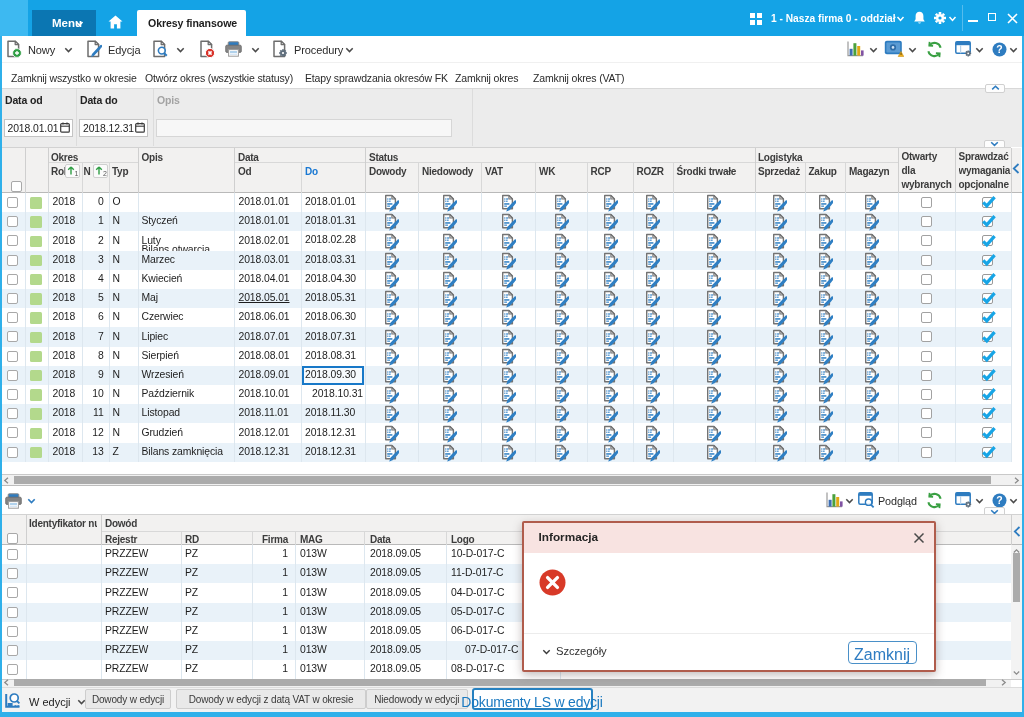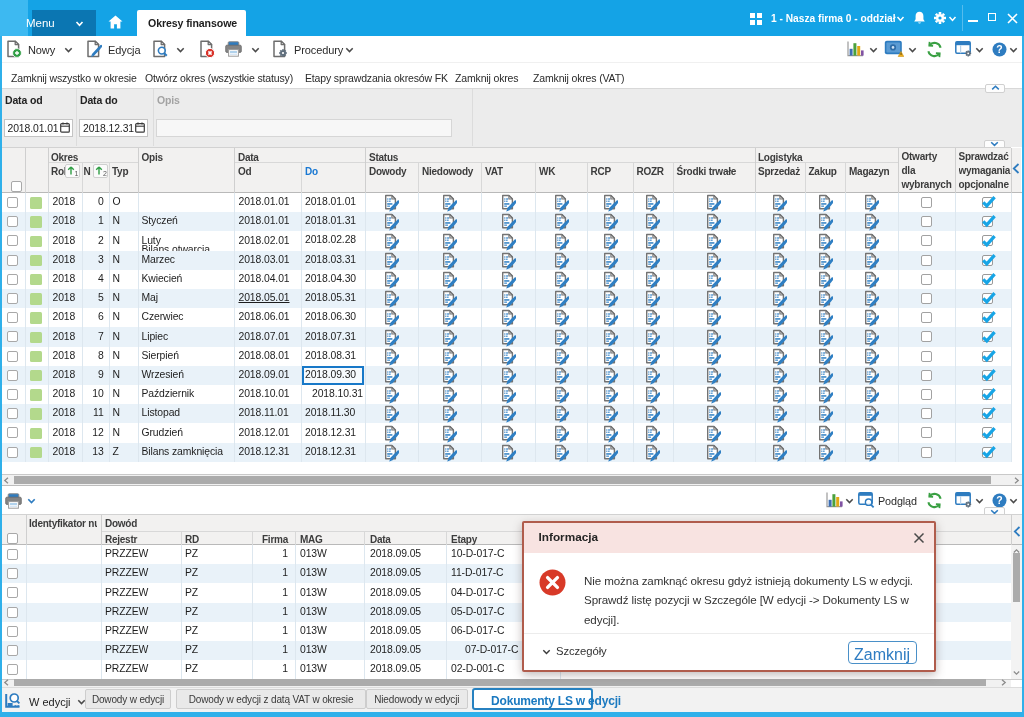--- a/index.html
+++ b/index.html
@@ -10,21 +10,21 @@
 .vl{position:absolute;width:1px;}
 .hdr{font-weight:bold;color:#3c3c3c;font-size:10px;letter-spacing:-0.25px;}
 .dat{color:#1d1d1d;font-size:10.4px;letter-spacing:-0.1px;}
 .cbx{position:absolute;width:11px;height:11px;border:1.4px solid #a8a8a8;border-radius:2px;background:#fff;box-sizing:border-box;}
 .caret{position:absolute;width:9px;height:8px;}
 </style></head><body>
 <div class="win">
 <div class="a" style="left:0;top:0;width:1024px;height:36px;background:#14a3e6;"></div>
 <div class="a" style="left:0;top:0;width:28px;height:36px;background:#3db9f1;"></div>
 <div class="a" style="left:31.5px;top:10px;width:64.5px;height:26px;background:#0b76b2;"></div>
-<div class="t" style="left:26px;top:17px;font-size:11.5px;font-weight:normal;color:#fff;">Menu</div>
+<div class="t" style="left:52px;top:17px;font-size:11.5px;font-weight:bold;color:#fff;">Menu</div>
 <svg class="caret" style="left:75px;top:20px;" viewBox="0 0 9 8">
       <path d="M1.5 2 L4.5 5.4 L7.5 2" stroke="#fff" stroke-width="1.6" fill="none"></path>
     </svg>
 <svg class="a" style="left:108px;top:15px;width:15px;height:14px;" viewBox="0 0 15 14">
       <path d="M7.5 0.5 L14.5 6.6 H12.4 V13.5 H8.9 V9.2 H6.1 V13.5 H2.6 V6.6 H0.5 Z" fill="#fff"></path>
     </svg>
 <div class="a" style="left:137px;top:9.5px;width:109px;height:26.5px;background:#fff;border-radius:2px 2px 0 0;"></div>
 <div class="t" style="left:148px;top:17px;font-size:10.6px;font-weight:bold;color:#1c1c1c;letter-spacing:-0.1px;">Okresy finansowe</div>
 <svg class="a" style="left:750px;top:12.5px;width:12px;height:12px;" viewBox="0 0 12 12">
 <rect x="0" y="0" width="5" height="5" fill="#fff"></rect>
@@ -1013,21 +1013,21 @@
 <div class="vl" style="left:364px;top:530.5px;height:14.0px;background:#d8d8d8;"></div>
 <div class="vl" style="left:445.6px;top:530.5px;height:14.0px;background:#d8d8d8;"></div>
 <div class="vl" style="left:560px;top:530.5px;height:14.0px;background:#d8d8d8;"></div>
 <div class="vl" style="left:1010.6px;top:514.5px;height:30.0px;background:#cfcfcf;"></div>
 <div class="t hdr" style="left:29px;top:517.5px;width:68px;overflow:hidden;">Identyfikator nu</div>
 <div class="t hdr" style="left:105px;top:517.5px;">Dowód</div>
 <div class="t hdr" style="left:105px;top:534.0px;">Rejestr</div>
 <div class="t hdr" style="left:185px;top:534.0px;">RD</div>
 <div class="t hdr" style="left:300px;top:534.0px;">MAG</div>
 <div class="t hdr" style="left:370px;top:534.0px;">Data</div>
-<div class="t hdr" style="left:451px;top:534.0px;">Etapy</div>
+<div class="t hdr" style="left:451px;top:534.0px;">Logo</div>
 <div class="t hdr" style="left:288px;top:534.0px;transform:translateX(-100%);">Firma</div>
 <div class="cbx" style="left:7px;top:532.5px;"></div>
 <svg class="a" style="left:1012.5px;top:526px;width:8px;height:11px;" viewBox="0 0 8 11">
       <path d="M6.5 1 L1.8 5.5 L6.5 10" stroke="#2e7cc0" stroke-width="1.8" fill="none"></path>
     </svg>
 <div class="cbx" style="left:7px;top:549.0px;"></div>
 <div class="t dat" style="left:105px;top:548.1px;">PRZZEW</div>
 <div class="t dat" style="left:185px;top:548.1px;">PZ</div>
 <div class="t dat" style="left:288px;top:548.1px;transform:translateX(-100%);">1</div>
 <div class="t dat" style="left:300px;top:548.1px;">013W</div>
@@ -1070,21 +1070,21 @@
 <div class="t dat" style="left:288px;top:644.1px;transform:translateX(-100%);">1</div>
 <div class="t dat" style="left:300px;top:644.1px;">013W</div>
 <div class="t dat" style="left:370px;top:644.1px;">2018.09.05</div>
 <div class="t dat" style="left:465px;top:644.1px;">07-D-017-C</div>
 <div class="cbx" style="left:7px;top:664.2px;"></div>
 <div class="t dat" style="left:105px;top:663.3000000000001px;">PRZZEW</div>
 <div class="t dat" style="left:185px;top:663.3000000000001px;">PZ</div>
 <div class="t dat" style="left:288px;top:663.3000000000001px;transform:translateX(-100%);">1</div>
 <div class="t dat" style="left:300px;top:663.3000000000001px;">013W</div>
 <div class="t dat" style="left:370px;top:663.3000000000001px;">2018.09.05</div>
-<div class="t dat" style="left:451px;top:663.3000000000001px;">02-D-001-C</div>
+<div class="t dat" style="left:451px;top:663.3000000000001px;">08-D-017-C</div>
 <div class="vl" style="left:26px;top:544.5px;height:134.89999999999998px;background:#dde7ef;"></div>
 <div class="vl" style="left:101px;top:544.5px;height:134.89999999999998px;background:#dde7ef;"></div>
 <div class="vl" style="left:181px;top:544.5px;height:134.89999999999998px;background:#dde7ef;"></div>
 <div class="vl" style="left:252.4px;top:544.5px;height:134.89999999999998px;background:#dde7ef;"></div>
 <div class="vl" style="left:294.5px;top:544.5px;height:134.89999999999998px;background:#dde7ef;"></div>
 <div class="vl" style="left:364px;top:544.5px;height:134.89999999999998px;background:#dde7ef;"></div>
 <div class="vl" style="left:445.6px;top:544.5px;height:134.89999999999998px;background:#dde7ef;"></div>
 <div class="vl" style="left:560px;top:544.5px;height:134.89999999999998px;background:#dde7ef;"></div>
 <div class="a" style="left:1010.6px;top:544.5px;width:11px;height:134.89999999999998px;background:#f3f3f3;"></div>
 <svg class="a" style="left:1013px;top:547.5px;width:7px;height:6px;" viewBox="0 0 7 6">
@@ -1116,34 +1116,33 @@
 <svg class="caret" style="left:77px;top:698px;" viewBox="0 0 9 8">
       <path d="M1.3 2.2 L4.5 5.6 L7.7 2.2" stroke="#4a4a4a" stroke-width="1.5" fill="none"></path>
     </svg>
 <div class="a" style="left:85px;top:688.5px;width:86px;height:20.5px;background:#e9e9e9;border:1px solid #cdcdcd;border-radius:2px;box-sizing:border-box;"></div>
 <div class="t" style="left:128.0px;top:694px;font-size:10px;color:#3a3a3a;letter-spacing:-0.15px;transform:translateX(-50%);">Dowody w edycji</div>
 <div class="a" style="left:176px;top:688.5px;width:190px;height:20.5px;background:#e9e9e9;border:1px solid #cdcdcd;border-radius:2px;box-sizing:border-box;"></div>
 <div class="t" style="left:271.0px;top:694px;font-size:10px;color:#3a3a3a;letter-spacing:-0.15px;transform:translateX(-50%);">Dowody w edycji z datą VAT w okresie</div>
 <div class="a" style="left:365.5px;top:688.5px;width:102.5px;height:20.5px;background:#e9e9e9;border:1px solid #cdcdcd;border-radius:2px;box-sizing:border-box;"></div>
 <div class="t" style="left:416.75px;top:694px;font-size:10px;color:#3a3a3a;letter-spacing:-0.15px;transform:translateX(-50%);">Niedowody w edycji</div>
 <div class="a" style="left:472px;top:687.5px;width:120.5px;height:22px;background:#fff;border:2px solid #2781c0;border-radius:3px;box-sizing:border-box;"></div>
-<div class="t" style="left:556px;top:694px;font-size:12px;font-weight:bold;color:#1a79c0;letter-spacing:-0.2px;transform:translateX(-50%);">Dokumenty LS w edycji</div>
+<div class="t" style="left:532px;top:694px;font-size:14px;font-weight:normal;color:#1a79c0;letter-spacing:-0.2px;transform:translateX(-50%);">Dokumenty LS w edycji</div>
 <div class="a" style="left:0;top:36px;width:1.5px;height:681px;background:#2fb0ea;"></div>
 <div class="a" style="left:1021.5px;top:36px;width:2.5px;height:681px;background:#2fb0ea;"></div>
 <div class="a" style="left:0;top:711.5px;width:1024px;height:5.5px;background:#2fb0ea;"></div>
 <div class="a" style="left:521.5px;top:521px;width:414px;height:150.5px;background:#fff;border:2px solid #b05c4c;border-radius:2px;box-sizing:border-box;box-shadow:0 3px 10px rgba(80,60,60,0.35);"></div>
 <div class="a" style="left:523.5px;top:523px;width:410px;height:30px;background:#f8e3e1;"></div>
 <div class="t" style="left:538.5px;top:530px;font-size:11.8px;font-weight:bold;color:#252525;">Informacja</div>
 <svg class="a" style="left:912.5px;top:531.5px;width:12px;height:12px;" viewBox="0 0 12 12">
       <path d="M1.5 1.5 L10.5 10.5 M10.5 1.5 L1.5 10.5" stroke="#4a4a4a" stroke-width="1.5"></path>
     </svg>
 <svg class="a" style="left:539.0px;top:568.5px;width:27px;height:27px;" viewBox="0 0 27 27">
       <circle cx="13.5" cy="13.5" r="13" fill="#d83a28"></circle>
       <path d="M8.6 8.6 L18.4 18.4 M18.4 8.6 L8.6 18.4" stroke="#fff" stroke-width="3.4" stroke-linecap="round"></path>
     </svg>
-<div class="t" style="left:584.0px;top:571px;font-size:11.6px;color:#333;line-height:19.3px;letter-spacing:-0.1px;">Nie można zamknąć okresu gdyż istnieją dokumenty LS w edycji.<br>Sprawdź listę pozycji w Szczególe [W edycji -&gt; Dokumenty LS w<br>edycji].</div>
 <div class="hl" style="left:523.5px;top:633px;width:410px;background:#ececec;"></div>
 <svg class="a" style="left:541.5px;top:647.5px;width:9px;height:8px;" viewBox="0 0 9 8">
       <path d="M1.3 2.2 L4.5 5.6 L7.7 2.2" stroke="#3a3a3a" stroke-width="1.4" fill="none"></path>
     </svg>
 <div class="t" style="left:556.0px;top:644.5px;font-size:11.3px;color:#333;letter-spacing:-0.1px;">Szczegóły</div>
 <div class="a" style="left:847.5px;top:641px;width:69px;height:22.5px;background:#fff;border:1.5px solid #4a90c8;border-radius:4px;box-sizing:border-box;"></div>
 <div class="t" style="left:882.0px;top:645.5px;font-size:16px;color:#2e7cc2;transform:translateX(-50%);">Zamknij</div>
 </div>
 </body></html>

